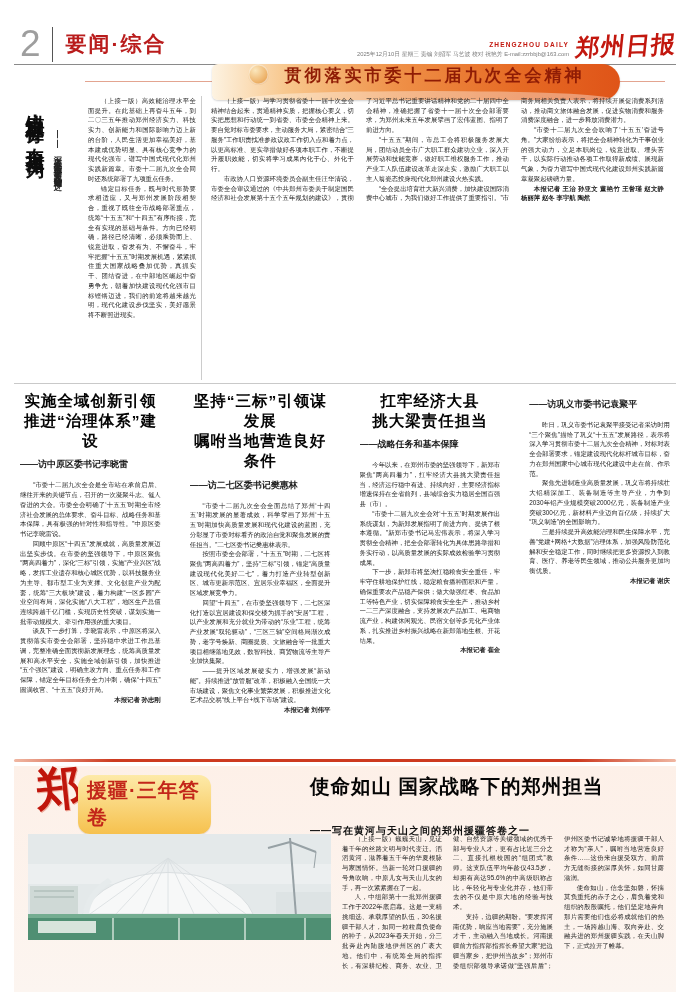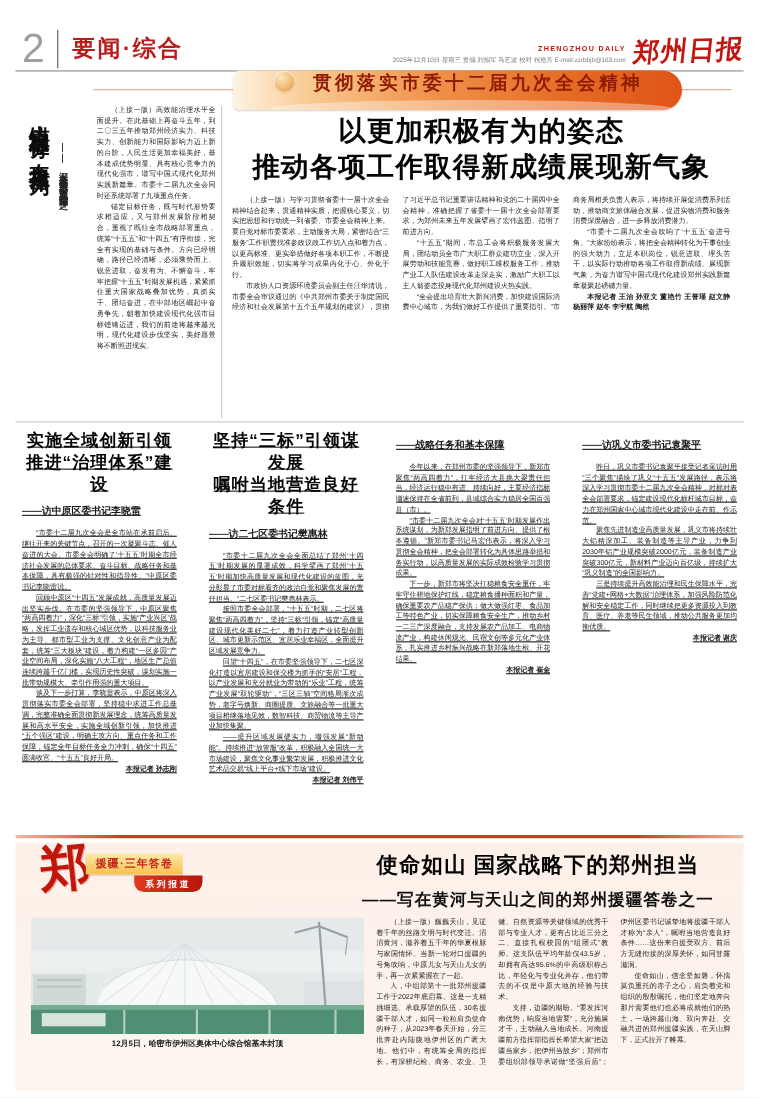--- a/index.html
+++ b/index.html
@@ -46,44 +46,44 @@
   .colA { position:absolute; top:96px; left:88px; width:108px; height:282px; overflow:hidden; }
 
   
   .main-art { position:absolute; top:96px; left:201px; width:463px; height:284px; border-left:1px solid #ccc; padding-left:9px; }
   .main-head { text-align:center; font-size:25px; font-weight:900; line-height:1.32; letter-spacing:1px; margin:7px 0 9px; color:#050505; }
   .main-cols { column-count:3; column-gap:12px; height:190px; overflow:hidden; }
 
   .rule2 { position:absolute; top:383px; left:14px; right:14px; height:1px; background:#c9c9c9; }
 
   
-  .interviews { position:absolute; top:391px; left:20px; right:20px; height:364px; display:flex; gap:29px;text-decoration:underline; }
+  .interviews { position:absolute; top:391px; left:20px; right:20px; height:364px; display:flex; gap:29px; }
   .iv { flex:1 1 0; overflow:hidden; display:flex; flex-direction:column; min-width:0; }
   .iv-head { font-size:15.5px; font-weight:800; text-align:center; line-height:1.3; letter-spacing:1px; color:#050505; }
   .iv-by { font-size:9px; font-weight:700; margin:7px 0 9px; }
   .iv-body { flex:1; overflow:hidden; }
 
   
   .red-divider { position:absolute; top:759px; left:14px; right:14px; height:3px; border-radius:2px;
                  background:linear-gradient(90deg,#f0b7a2,var(--divider-red) 15%,var(--divider-red) 85%,#f0b7a2); }
   .bottom { position:absolute; top:766px; left:14px; right:14px; height:226px;
             background:linear-gradient(180deg,#fdf0e8,#fcf5f0); }
   .logo { position:absolute; left:22px; top:0; width:175px; height:58px; }
   .logo-char { position:absolute; left:0; top:0; font-size:46px; font-weight:900; color:#c0160c;
                font-family:"Liberation Serif","DejaVu Serif",serif; transform:rotate(-6deg);
                text-shadow:1px 1px 0 #eaa violet; text-shadow:1px 1px 0 #eda austin; text-shadow:1px 1px 0 #edab9b; line-height:1; }
   .logo-badge { position:absolute; left:42px; top:9px; }
   .logo-main { display:inline-block; background:linear-gradient(180deg,#fdeaa9,#f6c14e); color:#c3261a; font-weight:900;
-               font-size:10px; padding:2px 9px 3px; border-radius:1px; letter-spacing:1px; box-shadow:0 1px 1px rgba(0,0,0,.12); }
+               font-size:20px; padding:2px 9px 3px; border-radius:12px; letter-spacing:1px; box-shadow:0 1px 1px rgba(0,0,0,.12); }
   .logo-ribbon { display:block; width:62px; margin:1px 0 0 44px; background:linear-gradient(90deg,#e03a1f,#b5170a);
                  color:#fff; font-size:8px; font-weight:700; text-align:center; padding:1.5px 0 2px;
                  border-radius:0 0 9px 9px; letter-spacing:2.5px; }
-  .b-headwrap { position:absolute; left:296px; right:8px; top:7px; text-align:center; }
+  .b-headwrap { position:absolute; left:296px; right:8px; top:7px; text-align:left; }
   .b-head { font-size:19.5px; font-weight:900; letter-spacing:1px; color:#050505; }
-  .b-sub { font-size:15px; font-weight:700; margin-top:9px; letter-spacing:1px; color:#111; }
+  .b-sub { font-size:10px; font-weight:700; margin-top:24px; letter-spacing:1px; color:#111; }
   .photo { position:absolute; left:14px; top:68px; width:303px; }
   .photo svg { display:block; width:303px; height:106px; }
   .caption { font-size:7.2px; font-weight:700; text-align:center; margin-top:4px; color:#222; }
   .b-cols { position:absolute; left:328px; right:12px; top:68px; height:155px; column-count:3; column-gap:11px; overflow:hidden; }
 </style>
 </head>
 <body>
 
 <div class="page" style="--accent-red: #c2170e; --divider-red: #cd3a20; --banner-orange: #e66a24; --banner-text-red: #8f1c05; --bottom-bg: #fdf2ec; --logo-gold: #f6c14e;">
 
@@ -110,24 +110,20 @@
   <div class="v-title-wrap">
     <div class="v-title">锚定目标任务，奋力担当作为</div>
     <div class="v-sub">——深入贯彻落实市委十二届九次全会精神之一</div>
   </div>
   <div class="colA small">
       <p>（上接一版）高效能治理水平全面提升。在此基础上再奋斗五年，到二〇三五年推动郑州经济实力、科技实力、创新能力和国际影响力迈上新的台阶，人民生活更加幸福美好，基本建成优势明显、具有核心竞争力的现代化强市，谱写中国式现代化郑州实践新篇章。市委十二届九次全会同时还系统部署了九项重点任务。</p>
       <p>锚定目标任务，既与时代形势要求相适应，又与郑州发展阶段相契合，重视了既往全市战略部署重点，统筹“十五五”和“十四五”有序衔接，完全有实现的基础与条件。方向已经明确，路径已经清晰，必须乘势而上、锐意进取，奋发有为、不懈奋斗，牢牢把握“十五五”时期发展机遇，紧紧抓住重大国家战略叠加优势，真抓实干、团结奋进，在中部地区崛起中奋勇争先，朝着加快建设现代化强市目标铿锵迈进，我们的前途将越来越光明，现代化建设步伐坚实，美好愿景将不断照进现实。</p>
     </div>
 
   <section class="main-art">
-    <h2 class="main-head">
-      <span>以更加积极有为的姿态</span><br>
-      <span>推动各项工作取得新成绩展现新气象</span>
-    </h2>
     <div class="main-cols small">
         <p>（上接一版）与学习贯彻省委十一届十次全会精神结合起来，贯通精神实质，把握核心要义，切实把思想和行动统一到省委、市委全会精神上来。要自觉对标市委要求，主动服务大局，紧密结合“三服务”工作职责找准参政议政工作切入点和着力点，以更高标准、更实举措做好各项本职工作，不断提升履职效能，切实将学习成果内化于心、外化于行。</p>
         <p>市政协人口资源环境委员会副主任汪华清说，市委全会审议通过的《中共郑州市委关于制定国民经济和社会发展第十五个五年规划的建议》，贯彻了习近平总书记重要讲话精神和党的二十届四中全会精神，准确把握了省委十一届十次全会部署要求，为郑州未来五年发展擘画了宏伟蓝图、指明了前进方向。</p>
         <p>“十五五”期间，市总工会将积极服务发展大局，团结动员全市广大职工群众建功立业，深入开展劳动和技能竞赛，做好职工维权服务工作，推动产业工人队伍建设改革走深走实，激励广大职工以主人翁姿态投身现代化郑州建设火热实践。</p>
         <p>“全会提出培育壮大新兴消费，加快建设国际消费中心城市，为我们做好工作提供了重要指引。”市商务局相关负责人表示，将持续开展促消费系列活动，推动商文旅体融合发展，促进实物消费和服务消费深度融合，进一步释放消费潜力。</p>
         <p>“市委十二届九次全会吹响了‘十五五’奋进号角。”大家纷纷表示，将把全会精神转化为干事创业的强大动力，立足本职岗位，锐意进取、埋头苦干，以实际行动推动各项工作取得新成绩、展现新气象，为奋力谱写中国式现代化建设郑州实践新篇章凝聚起磅礴力量。</p>
         <p class="byline-p">本报记者 王治 孙亚文 董艳竹 王誉瑾 赵文静 杨丽萍 赵冬 李宇航 陶然</p>
       </div>
   </section>
 
@@ -155,20 +151,24 @@
       <div class="iv-by">——访二七区委书记樊惠林</div>
       <div class="iv-body small">
           <p>“市委十二届九次全会全面总结了郑州‘十四五’时期发展的显著成效，科学擘画了郑州‘十五五’时期加快高质量发展和现代化建设的蓝图，充分彰显了市委对标看齐的政治自觉和聚焦发展的责任担当。”二七区委书记樊惠林表示。</p>
           <p>按照市委全会部署，“十五五”时期，二七区将聚焦“两高四着力”，坚持“三标”引领，锚定“高质量建设现代化美好二七”，着力打造产业转型创新区、城市更新示范区、宜居乐业幸福区，全面提升区域发展竞争力。</p>
           <p>回望“十四五”，在市委坚强领导下，二七区深化打造以宜居建设和保交楼为抓手的“安居”工程，以产业发展和充分就业为带动的“乐业”工程，统筹产业发展“双轮驱动”，“三区三轴”空间格局渐次成势，老字号焕新、商圈提质、文旅融合等一批重大项目相继落地见效，数智科技、商贸物流等主导产业加快集聚。</p>
           <p>——提升区域发展硬实力，增强发展“新动能”。持续推进“放管服”改革，积极融入全国统一大市场建设，聚焦文化事业繁荣发展，积极推进文化艺术品交易“线上平台+线下市场”建设。</p>
           <p class="reporter-p">本报记者 刘伟平</p>
         </div>
     </article>
     <article class="iv">
+      <h3 class="iv-head">
+        <span>扛牢经济大县</span><br>
+        <span>挑大梁责任担当</span>
+      </h3>
       <div class="iv-by">——战略任务和基本保障</div>
       <div class="iv-body small">
           <p>今年以来，在郑州市委的坚强领导下，新郑市聚焦“两高四着力”，扛牢经济大县挑大梁责任担当，经济运行稳中有进、持续向好，主要经济指标增速保持在全省前列，县域综合实力稳居全国百强县（市）。</p>
           <p>“市委十二届九次全会对‘十五五’时期发展作出系统谋划，为新郑发展指明了前进方向、提供了根本遵循。”新郑市委书记马宏伟表示，将深入学习贯彻全会精神，把全会部署转化为具体思路举措和务实行动，以高质量发展的实际成效检验学习贯彻成果。</p>
           <p>下一步，新郑市将坚决扛稳粮食安全重任，牢牢守住耕地保护红线，稳定粮食播种面积和产量，确保重要农产品稳产保供；做大做强红枣、食品加工等特色产业，切实保障粮食安全生产，推动乡村一二三产深度融合，支持发展农产品加工、电商物流产业，构建休闲观光、民宿文创等多元化产业体系，扎实推进乡村振兴战略在新郑落地生根、开花结果。</p>
           <p class="reporter-p">本报记者 崔金</p>
         </div>
     </article>
     <article class="iv">
       <div class="iv-by">——访巩义市委书记袁聚平</div>
@@ -229,21 +229,20 @@
         <g>
           <rect x="0" y="80" width="303" height="26" fill="#4f8f73"></rect>
           <rect x="0" y="80" width="303" height="4" fill="#74ad91"></rect>
           <rect x="10" y="87" width="58" height="12" fill="#eef3ef" opacity="0.85"></rect>
           <rect x="84" y="84" width="2" height="22" fill="#d9e6dd" opacity="0.7"></rect>
           <rect x="150" y="84" width="2" height="22" fill="#d9e6dd" opacity="0.7"></rect>
           <rect x="216" y="84" width="2" height="22" fill="#d9e6dd" opacity="0.7"></rect>
           <rect x="276" y="84" width="2" height="22" fill="#d9e6dd" opacity="0.7"></rect>
         </g>
       </svg>
-      <figcaption class="caption">12月5日，哈密市伊州区奥体中心综合馆基本封顶</figcaption>
     </figure>
     <div class="b-cols small">
         <p>（上接一版）巍巍天山，见证着千年的丝路文明与时代变迁。滔滔黄河，滋养着五千年的华夏根脉与家国情怀。当新一轮对口援疆的号角吹响，中原儿女与天山儿女的手，再一次紧紧握在了一起。</p>
         <p>人，中组部第十一批郑州援疆工作于2022年底启幕。这是一支精挑细选、承载厚望的队伍，30名援疆干部人才，如同一粒粒肩负使命的种子，从2023年春天开始，分三批奔赴内陆腹地伊州区的广袤大地。他们中，有统筹全局的指挥长，有深耕纪检、商务、农业、卫健、自然资源等关键领域的优秀干部与专业人才，更有占比近三分之二、直接扎根校园的“组团式”教师。这支队伍平均年龄仅43.5岁，却拥有高达95.6%的中高级职称占比，年轻化与专业化并存，他们带去的不仅是中原大地的经验与技术。</p>
         <p>支持，边疆的期盼。“要发挥河南优势，响应当地需要”，充分施展才干，主动融入当地成长。河南援疆前方指挥部指挥长希望大家“把边疆当家乡，把伊州当故乡”；郑州市委组织部领导承诺做“坚强后盾”；伊州区委书记诚挚地将援疆干部人才称为“亲人”，嘱咐当地营造良好条件……这份来自援受双方、前后方无缝衔接的深厚关怀，如同甘露滋润。</p>
         <p>使命如山，信念坚如磐，怀揣莫负重托的赤子之心，肩负着党和组织的殷殷嘱托，他们坚定地奔向那片需要他们也必将成就他们的热土，一场跨越山海、双向奔赴、交融共进的郑州援疆实践，在天山脚下，正式拉开了帷幕。</p>
       </div>
   </section>
 
 </div>

